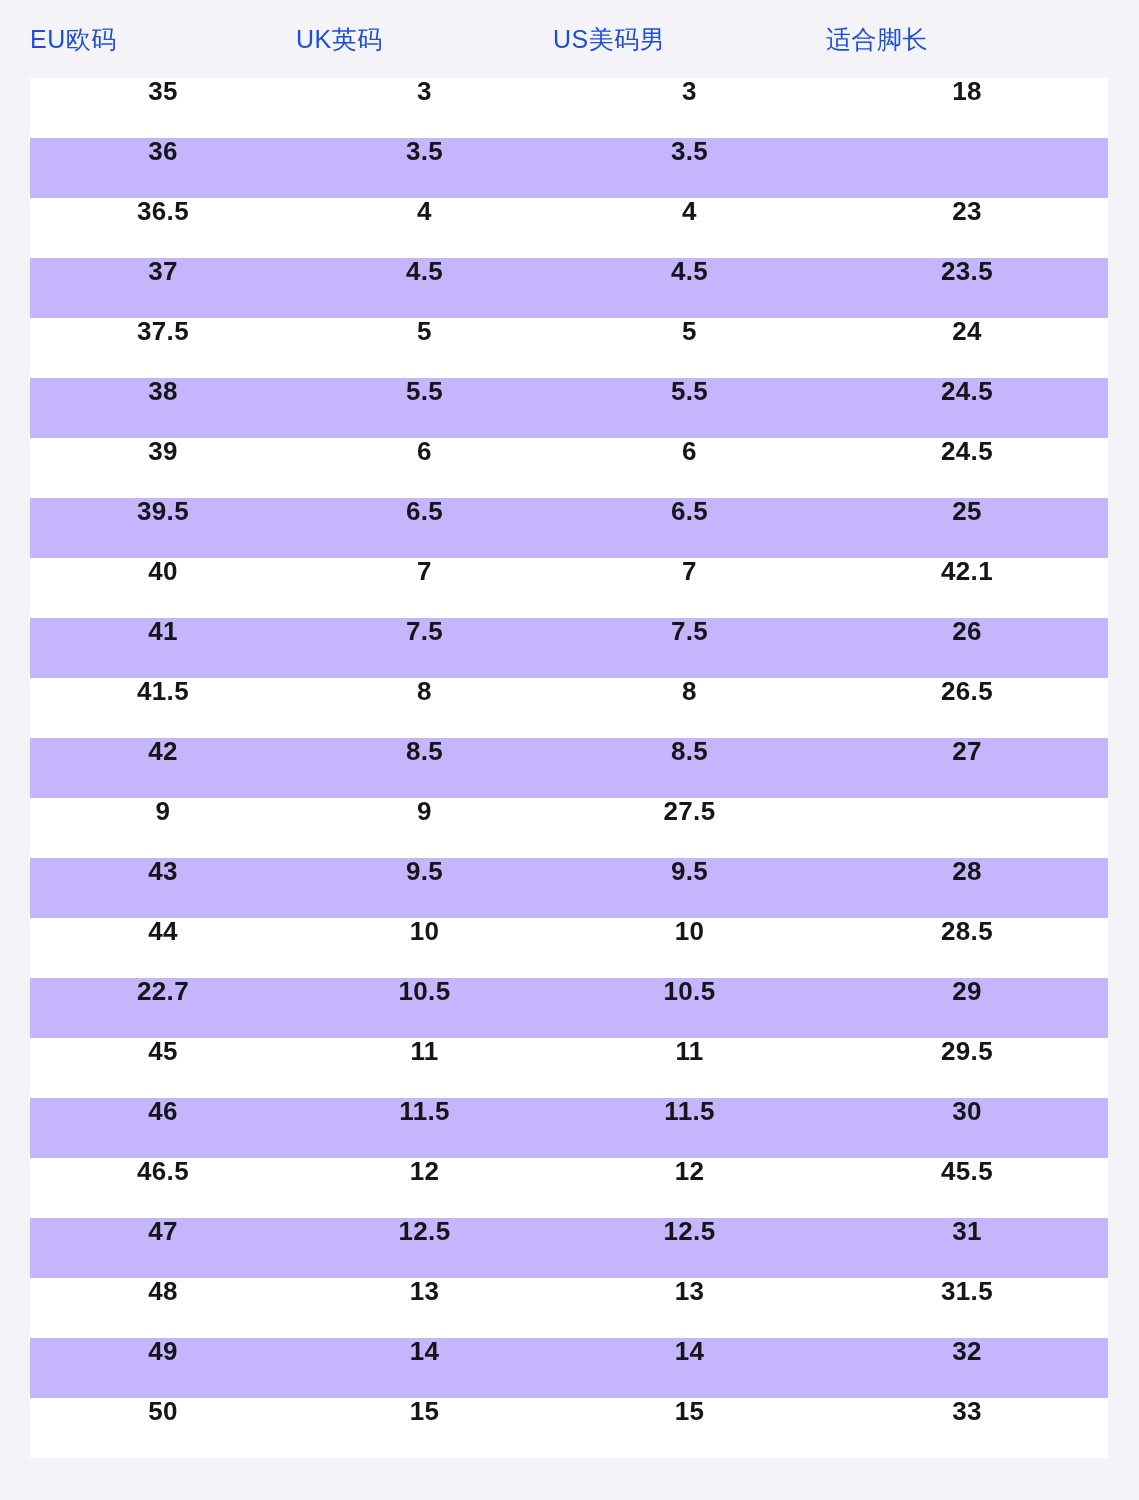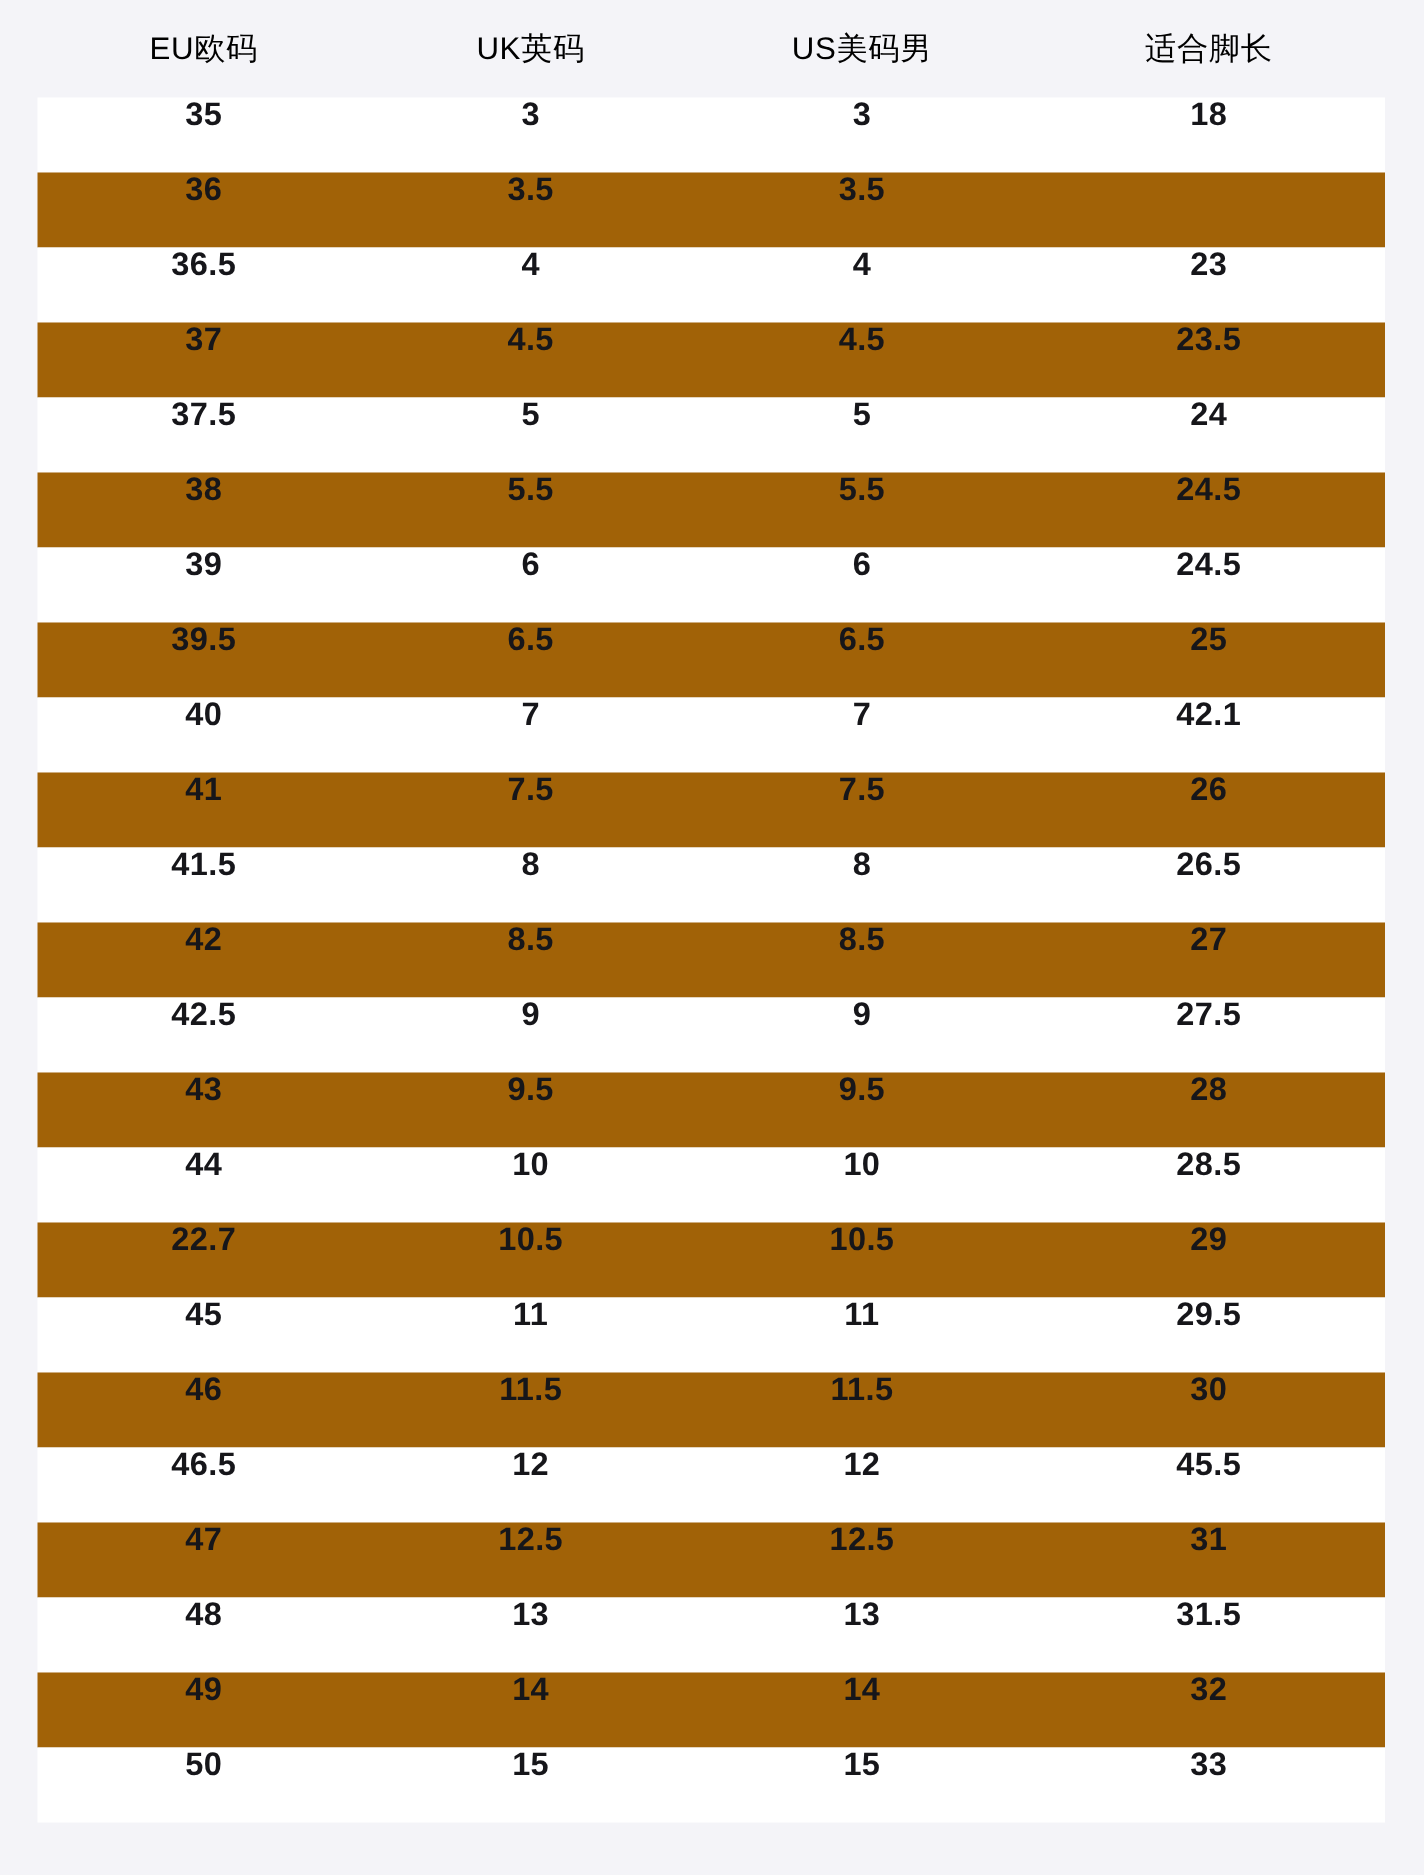--- a/index.html
+++ b/index.html
@@ -26,40 +26,39 @@
   .chart-header {
     display: flex;
     width: 1078px;
     margin-left: 30px;
     height: 78px;
     align-items: center;
     background: #f4f4f8;
   }
   .chart-header .cell {
     flex: 1 1 0;
-    text-align: center;
     font-size: 25px;
     font-weight: 400;
-    color: #000000;
+    color: #1d4ed8;
     letter-spacing: 0.5px;
     line-height: 1;
   }
 
   
   .chart-body {
     width: 1078px;
     margin-left: 30px;
   }
   .chart-row {
     display: flex;
     height: 60px;
     background: #ffffff;
   }
   .chart-row.alt {
-    background: #a16207;
+    background: #c4b5fd;
   }
   .chart-row .cell {
     flex: 1 1 0;
     text-align: center;
     font-size: 26px;
     font-weight: 700;
     color: #16161a;
     line-height: 1;
     letter-spacing: 0.3px;
   }
@@ -152,21 +151,20 @@
         <div class="cell">8</div>
         <div class="cell">26.5</div>
       </div>
       <div class="chart-row alt">
         <div class="cell">42</div>
         <div class="cell">8.5</div>
         <div class="cell">8.5</div>
         <div class="cell">27</div>
       </div>
       <div class="chart-row">
-        <div class="cell">42.5</div>
         <div class="cell">9</div>
         <div class="cell">9</div>
         <div class="cell">27.5</div>
       </div>
       <div class="chart-row alt">
         <div class="cell">43</div>
         <div class="cell">9.5</div>
         <div class="cell">9.5</div>
         <div class="cell">28</div>
       </div>

